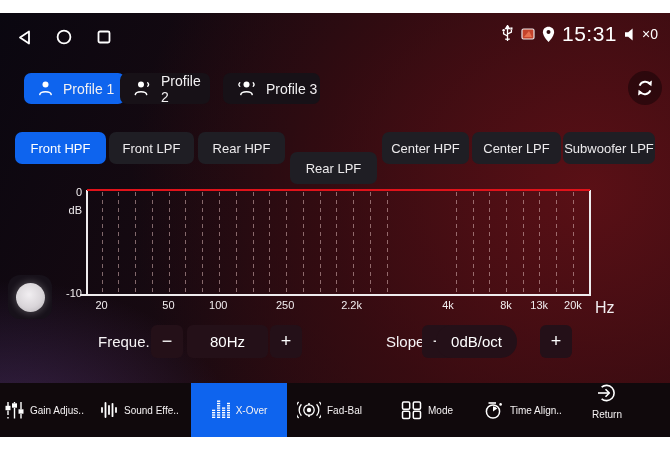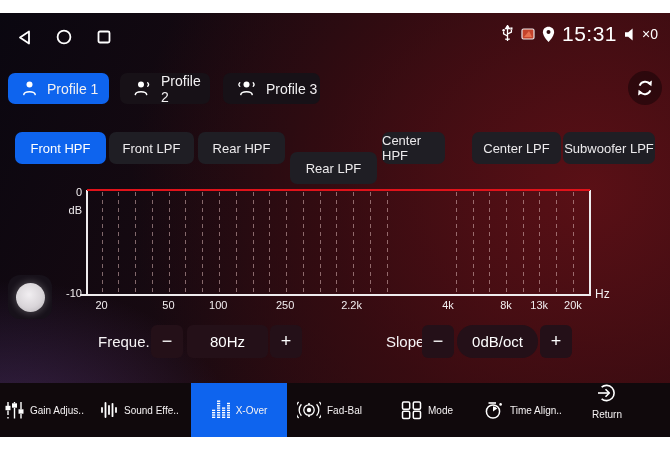--- a/index.html
+++ b/index.html
@@ -20,64 +20,64 @@
   #nav-left{position:absolute;left:18px;top:27px;display:flex;align-items:center;gap:25px;height:20px;}
   #status-right{position:absolute;right:12px;top:20px;height:28px;display:flex;align-items:center;gap:7px;}
   #status-time{font-size:21px;letter-spacing:0.5px;}
   #vol-wrap{display:flex;align-items:center;gap:1px;}
   #vol-count{font-size:14px;margin-left:1px;}
 
   
   .pill{position:absolute;top:73px;height:31px;border-radius:7px;display:flex;align-items:center;
         padding-left:13px;gap:9px;font-size:14px;color:#f2f0f2;background:#171117;cursor:pointer;}
   .pill.active{background:var(--accent,#0e64ee);}
-  #profile-1{left:8px;width:101px;}
+  #profile-1{left:24px;width:101px;}
   #profile-2{left:120px;width:90px;}
   #profile-3{left:223px;width:97px;}
   #refresh-btn{position:absolute;left:628px;top:71px;width:34px;height:34px;border-radius:50%;
         background:rgba(10,2,5,0.45);display:flex;align-items:center;justify-content:center;cursor:pointer;}
 
   
   .ftab{position:absolute;top:132px;height:32px;border-radius:7px;background:#1f1e24;color:#eceaec;
         font-size:13px;display:flex;align-items:center;justify-content:center;cursor:pointer;}
   .ftab.active{background:var(--accent,#0e64ee);color:#fff;}
   #ftab-0{left:15px;width:91px;} #ftab-1{left:109px;width:85px;} #ftab-2{left:198px;width:87px;}
-  #ftab-3{left:290px;width:87px;margin-top:20px;} #ftab-4{left:382px;width:63px;} #ftab-5{left:472px;width:89px;}
+  #ftab-3{left:290px;width:87px;margin-top:20px;} #ftab-4{left:382px;width:87px;} #ftab-5{left:472px;width:89px;}
   #ftab-6{left:563px;width:92px;}
 
   
   #plot{position:absolute;left:87px;top:190px;width:503px;height:105px;}
   .gridline{position:absolute;top:2px;bottom:1px;width:1px;
     background:repeating-linear-gradient(to bottom,rgba(219,182,182,0.55) 0 4px,transparent 4px 8px);}
   #curve{position:absolute;left:0;top:-1px;width:503px;height:2px;background:var(--curve,#e0121a);z-index:3;}
   .axis{position:absolute;background:#efecee;z-index:2;}
   #axis-left{left:86px;top:190px;width:2px;height:106px;}
   #axis-right{left:589px;top:190px;width:2px;height:106px;}
   #axis-bottom{left:80px;top:294px;width:511px;height:2px;}
   .ytick{position:absolute;left:56px;width:26px;text-align:right;font-size:11px;color:#f2eef0;}
   #ylab-0{top:186px;} #ylab-db{top:204px;} #ylab-m10{top:287px;}
   .xtick{position:absolute;top:299px;font-size:11px;color:#f2eef0;transform:translateX(-50%);white-space:nowrap;}
-  #x-unit{position:absolute;left:595px;top:287px;font-size:12px;color:#f2eef0;}
+  #x-unit{position:absolute;left:595px;top:299px;font-size:16px;color:#f2eef0;}
 
   
   #float-widget{position:absolute;left:8px;top:275px;width:44px;height:44px;border-radius:12px;
       background:#17111a;display:flex;align-items:center;justify-content:center;cursor:pointer;}
   #float-knob{width:29px;height:29px;border-radius:50%;
       background:radial-gradient(circle at 45% 40%, #f1eef1 0%, #d9d5d9 55%, #b2aeb3 100%);
       box-shadow:0 0 6px 2px rgba(255,255,255,0.18);}
 
   
   .ctl-label{position:absolute;top:325px;height:33px;display:flex;align-items:center;font-size:15px;color:#f7f4f6;}
   #freq-label{left:98px;} #slope-label{left:386px;}
   .ctl-btn{position:absolute;top:325px;width:32px;height:33px;border-radius:6px;background:#241018;
       display:flex;align-items:center;justify-content:center;font-size:18px;color:#fff;cursor:pointer;}
   .ctl-value{position:absolute;top:325px;width:81px;height:33px;border-radius:6px;background:#241018;
       display:flex;align-items:center;justify-content:center;font-size:15px;color:#fff;}
   #freq-minus{left:151px;} #freq-value{left:187px;} #freq-plus{left:270px;}
-  #slope-minus{left:422px;} #slope-value{left:457px;border-radius:16px;} #slope-plus{left:540px;}
+  #slope-minus{left:422px;} #slope-value{left:436px;border-radius:16px;} #slope-plus{left:540px;}
 
   
   #bottom-bar{position:absolute;left:0;top:383px;width:670px;height:54px;background:#10090c;}
   .nav-item{position:absolute;top:0;height:54px;display:flex;align-items:center;gap:6px;
       font-size:10px;color:#f5f2f3;cursor:pointer;white-space:nowrap;}
   .nav-item.active{background:var(--accent,#0e64ee);justify-content:center;}
   #nav-gain{left:5px;} #nav-sound{left:100px;} #nav-xover{left:191px;width:96px;}
   #nav-fad{left:297px;} #nav-mode{left:401px;} #nav-time{left:484px;} #nav-return{left:592px;flex-direction:column;}
   svg{display:block;}
 </style>

